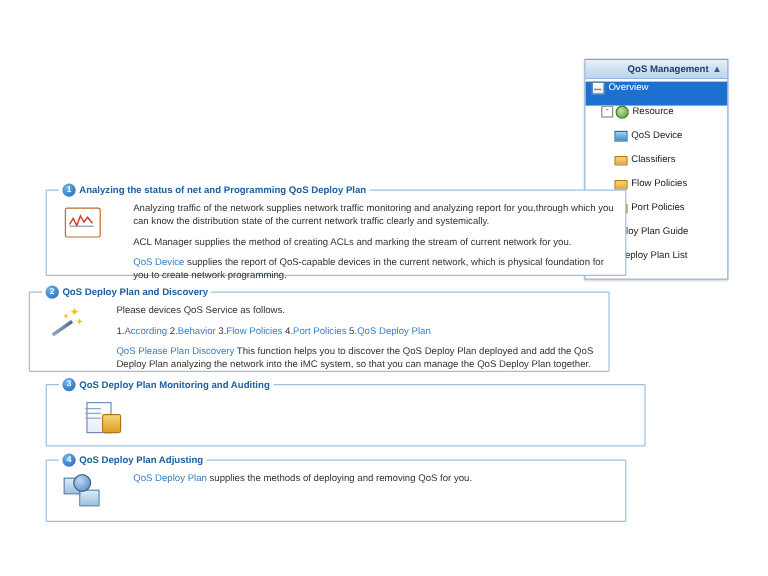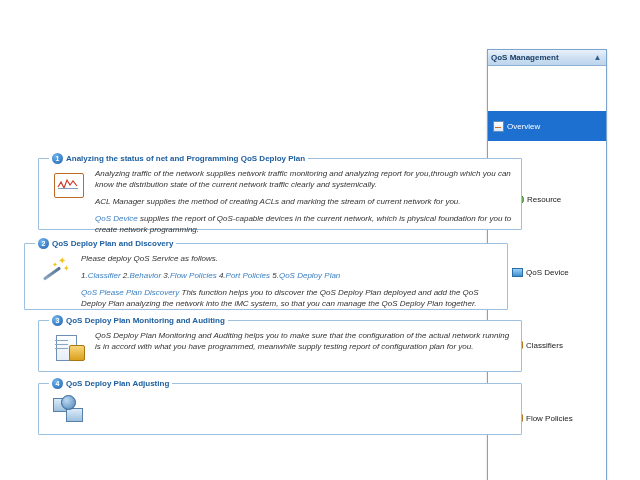--- a/index.html
+++ b/index.html
@@ -56,41 +56,39 @@
     height: 15px;
     background: linear-gradient(to bottom, #e8f1fb 0%, #cfe0f2 50%, #bcd5ec 100%);
     border-bottom: 1px solid #8fb3d6;
     display: flex;
     align-items: center;
     padding: 0 3px;
     font-size: 8px;
     font-weight: bold;
     color: #1b3f66;
   }
-  .qos-panel-title { flex: 1; }
+  .qos-panel-title { flex: 1; margin-left: 32px; }
   .collapse-icon {
     width: 11px; height: 11px;
     display: flex; align-items: center; justify-content: center;
     color: #2f5e8c;
     font-size: 8px;
     line-height: 1;
   }
   .qos-panel-body {
     padding: 2px 0 4px 0;
     background: #ffffff;
   }
   .tree-row {
     display: flex;
-    align-items: center;
-    height: 30px;
+    height: 20px;
     padding-left: 5px;
     font-size: 8px;
     color: #1a1a1a;
     white-space: nowrap;
-    margin-top: 43px;
   }
   .tree-row.selected {
     background: #1d6fd0;
     color: #ffffff;
   }
   .tree-row.indent1 { padding-left: 13px; }
   .tree-row.indent2 { padding-left: 24px; }
   .tree-ico {
     width: 11px; height: 11px;
     margin-right: 3px;
@@ -189,25 +187,24 @@
     display: flex;
     align-items: flex-start;
     justify-content: center;
     padding-top: 2px;
   }
   .section-text {
     flex: 1;
     padding-left: 4px;
   }
   .section-text p {
-    margin: 0 0 6px 0;
+    margin: 0 0 6px 16px;
     font-size: 8px;
     line-height: 11px;
     color: #333333;
-    font-style: italic;
   }
   .section-text p:last-child { margin-bottom: 0; }
   .lnk {
     color: #3a7fc1;
     text-decoration: none;
   }
 
   
   .art {
     position: relative;
@@ -383,59 +380,57 @@
     <div class="section-inner">
       <div class="section-icon">
         <div class="art">
           <div class="art-wand-stick"></div>
           <span class="art-star" style="left:20px; top:1px;">✦</span>
           <span class="art-star" style="left:25px; top:9px; font-size:8px;">✦</span>
           <span class="art-star" style="left:14px; top:5px; font-size:7px;">✦</span>
         </div>
       </div>
       <div class="section-text">
-        <p><span>Please deploy QoS Service as follows.</span></p>
-        <p><span>1.</span><a class="lnk" href="#">Classifier</a><span> 2.</span><a class="lnk" href="#">Behavior</a><span> 3.</span><a class="lnk" href="#">Flow Policies</a><span> 4.</span><a class="lnk" href="#">Port Policies</a><span> 5.</span><a class="lnk" href="#">QoS Deploy Plan</a></p>
+        <p><span>Please devices QoS Service as follows.</span></p>
+        <p><span>1.</span><a class="lnk" href="#">According</a><span> 2.</span><a class="lnk" href="#">Behavior</a><span> 3.</span><a class="lnk" href="#">Flow Policies</a><span> 4.</span><a class="lnk" href="#">Port Policies</a><span> 5.</span><a class="lnk" href="#">QoS Deploy Plan</a></p>
         <p><a class="lnk" href="#">QoS Please Plan Discovery</a><span> This function helps you to discover the QoS Deploy Plan deployed and add the QoS Deploy Plan analyzing the network into the iMC system, so that you can manage the QoS Deploy Plan together.</span></p>
       </div>
     </div>
   </div>
 
-  <div class="section" style="left:38px; top:320px; width:482px; height:50px;">
+  <div class="section" style="left:38px; top:320px; width:482px; height:50px;padding-left:16px;">
     <div class="section-title">
       <span class="step-badge">3</span>
       <span>QoS Deploy Plan Monitoring and Auditing</span>
     </div>
     <div class="section-inner">
       <div class="section-icon">
         <div class="art">
           <div class="art-doc"></div>
           <div class="art-doc-line" style="top:8px;"></div>
           <div class="art-doc-line" style="top:12px;"></div>
           <div class="art-doc-line" style="top:16px;"></div>
           <div class="art-badge"></div>
         </div>
       </div>
-      <div class="section-text">
-        <p><span>QoS Deploy Plan Monitoring and Auditing helps you to make sure that the configuration of the actual network running is in accord with what you have programmed, meanwhile supply testing report of configuration plan for you.</span></p>
-      </div>
     </div>
   </div>
 
   <div class="section" style="left:38px; top:383px; width:482px; height:50px;">
     <div class="section-title">
       <span class="step-badge">4</span>
       <span>QoS Deploy Plan Adjusting</span>
     </div>
     <div class="section-inner">
       <div class="section-icon">
         <div class="art">
           <div class="art-mon" style="left:1px; top:3px;"></div>
           <div class="art-mon" style="left:14px; top:13px;"></div>
           <div class="art-gear" style="left:9px; top:0px;"></div>
         </div>
       </div>
       <div class="section-text">
+        <p><a class="lnk" href="#">QoS Deploy Plan</a><span> supplies the methods of deploying and removing QoS for you.</span></p>
       </div>
     </div>
   </div>
 
 </div>
 
 </body></html>

